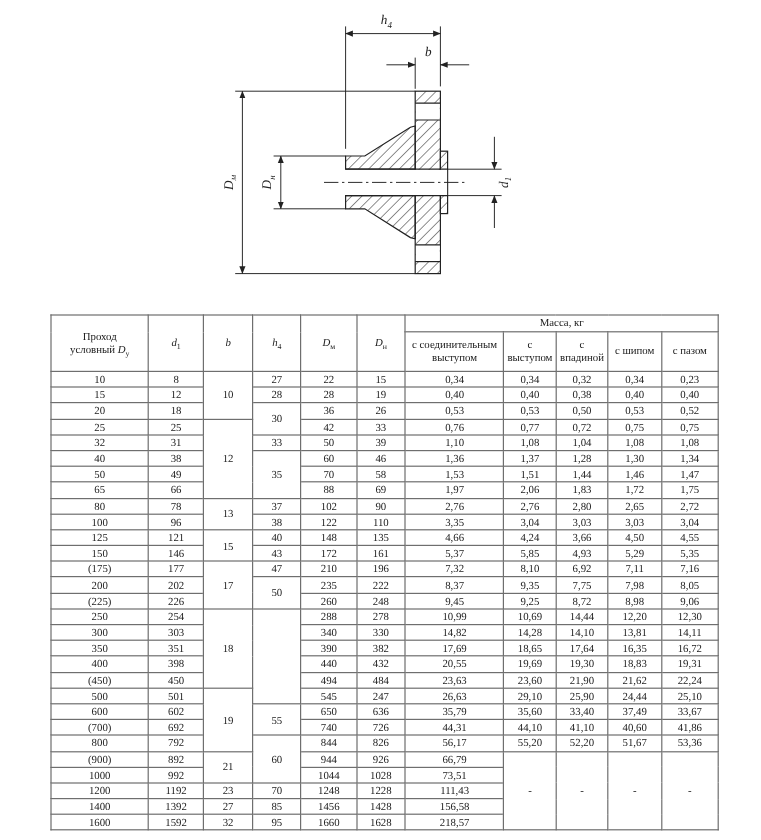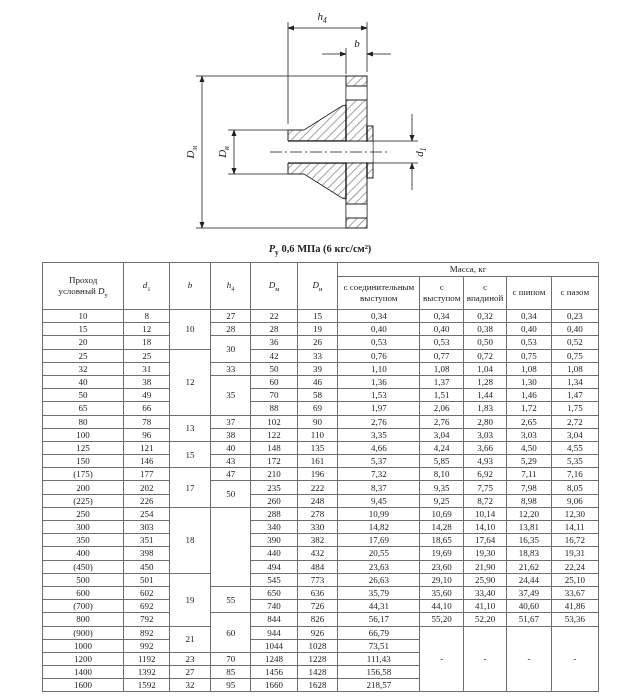--- a/index.html
+++ b/index.html
@@ -121,23 +121,20 @@
         <line x1="203" y1="157" x2="248" y2="157"></line>
         <line x1="242" y1="108" x2="242" y2="135" marker-end="url(#arr)"></line>
         <line x1="242" y1="184" x2="242" y2="157" marker-end="url(#arr)"></line>
         <text x="253" y="146" font-size="11" font-style="italic" text-anchor="middle" stroke="none" transform="rotate(-90 253 146)">
           <tspan>d</tspan><tspan baseline-shift="-2.5" font-size="7.5">1</tspan>
         </text>
       </g>
     </svg>
   </div>
 
-  <div class="caption">
-    <i>P</i><sub>у</sub><span> 0,6 МПа (6 кгс/см²)</span>
-  </div>
 
   <table class="flange">
     <colgroup>
       <col style="width:14.6%">
         <col style="width:8.3%">
         <col style="width:7.3%">
       <col style="width:7.3%">
         <col style="width:8.3%">
         <col style="width:7.3%">
       <col style="width:14.8%">
@@ -348,21 +345,21 @@
         </tr>
         <tr>
           <td>250</td>
           <td>254</td>
           <td rowspan="5">18</td>
           <td rowspan="6">&nbsp;</td>
           <td>288</td>
           <td>278</td>
           <td>10,99</td>
           <td>10,69</td>
-          <td>10,14</td>
+          <td>14,44</td>
           <td>12,20</td>
           <td>12,30</td>
         </tr>
         <tr>
           <td>300</td>
           <td>303</td>
           <td>340</td>
           <td>330</td>
           <td>14,82</td>
           <td>14,28</td>
@@ -401,21 +398,21 @@
           <td>23,60</td>
           <td>21,90</td>
           <td>21,62</td>
           <td>22,24</td>
         </tr>
         <tr>
           <td>500</td>
           <td>501</td>
           <td rowspan="4">19</td>
           <td>545</td>
-          <td>773</td>
+          <td>247</td>
           <td>26,63</td>
           <td>29,10</td>
           <td>25,90</td>
           <td>24,44</td>
           <td>25,10</td>
         </tr>
         <tr>
           <td>600</td>
           <td>602</td>
           <td rowspan="2">55</td>

